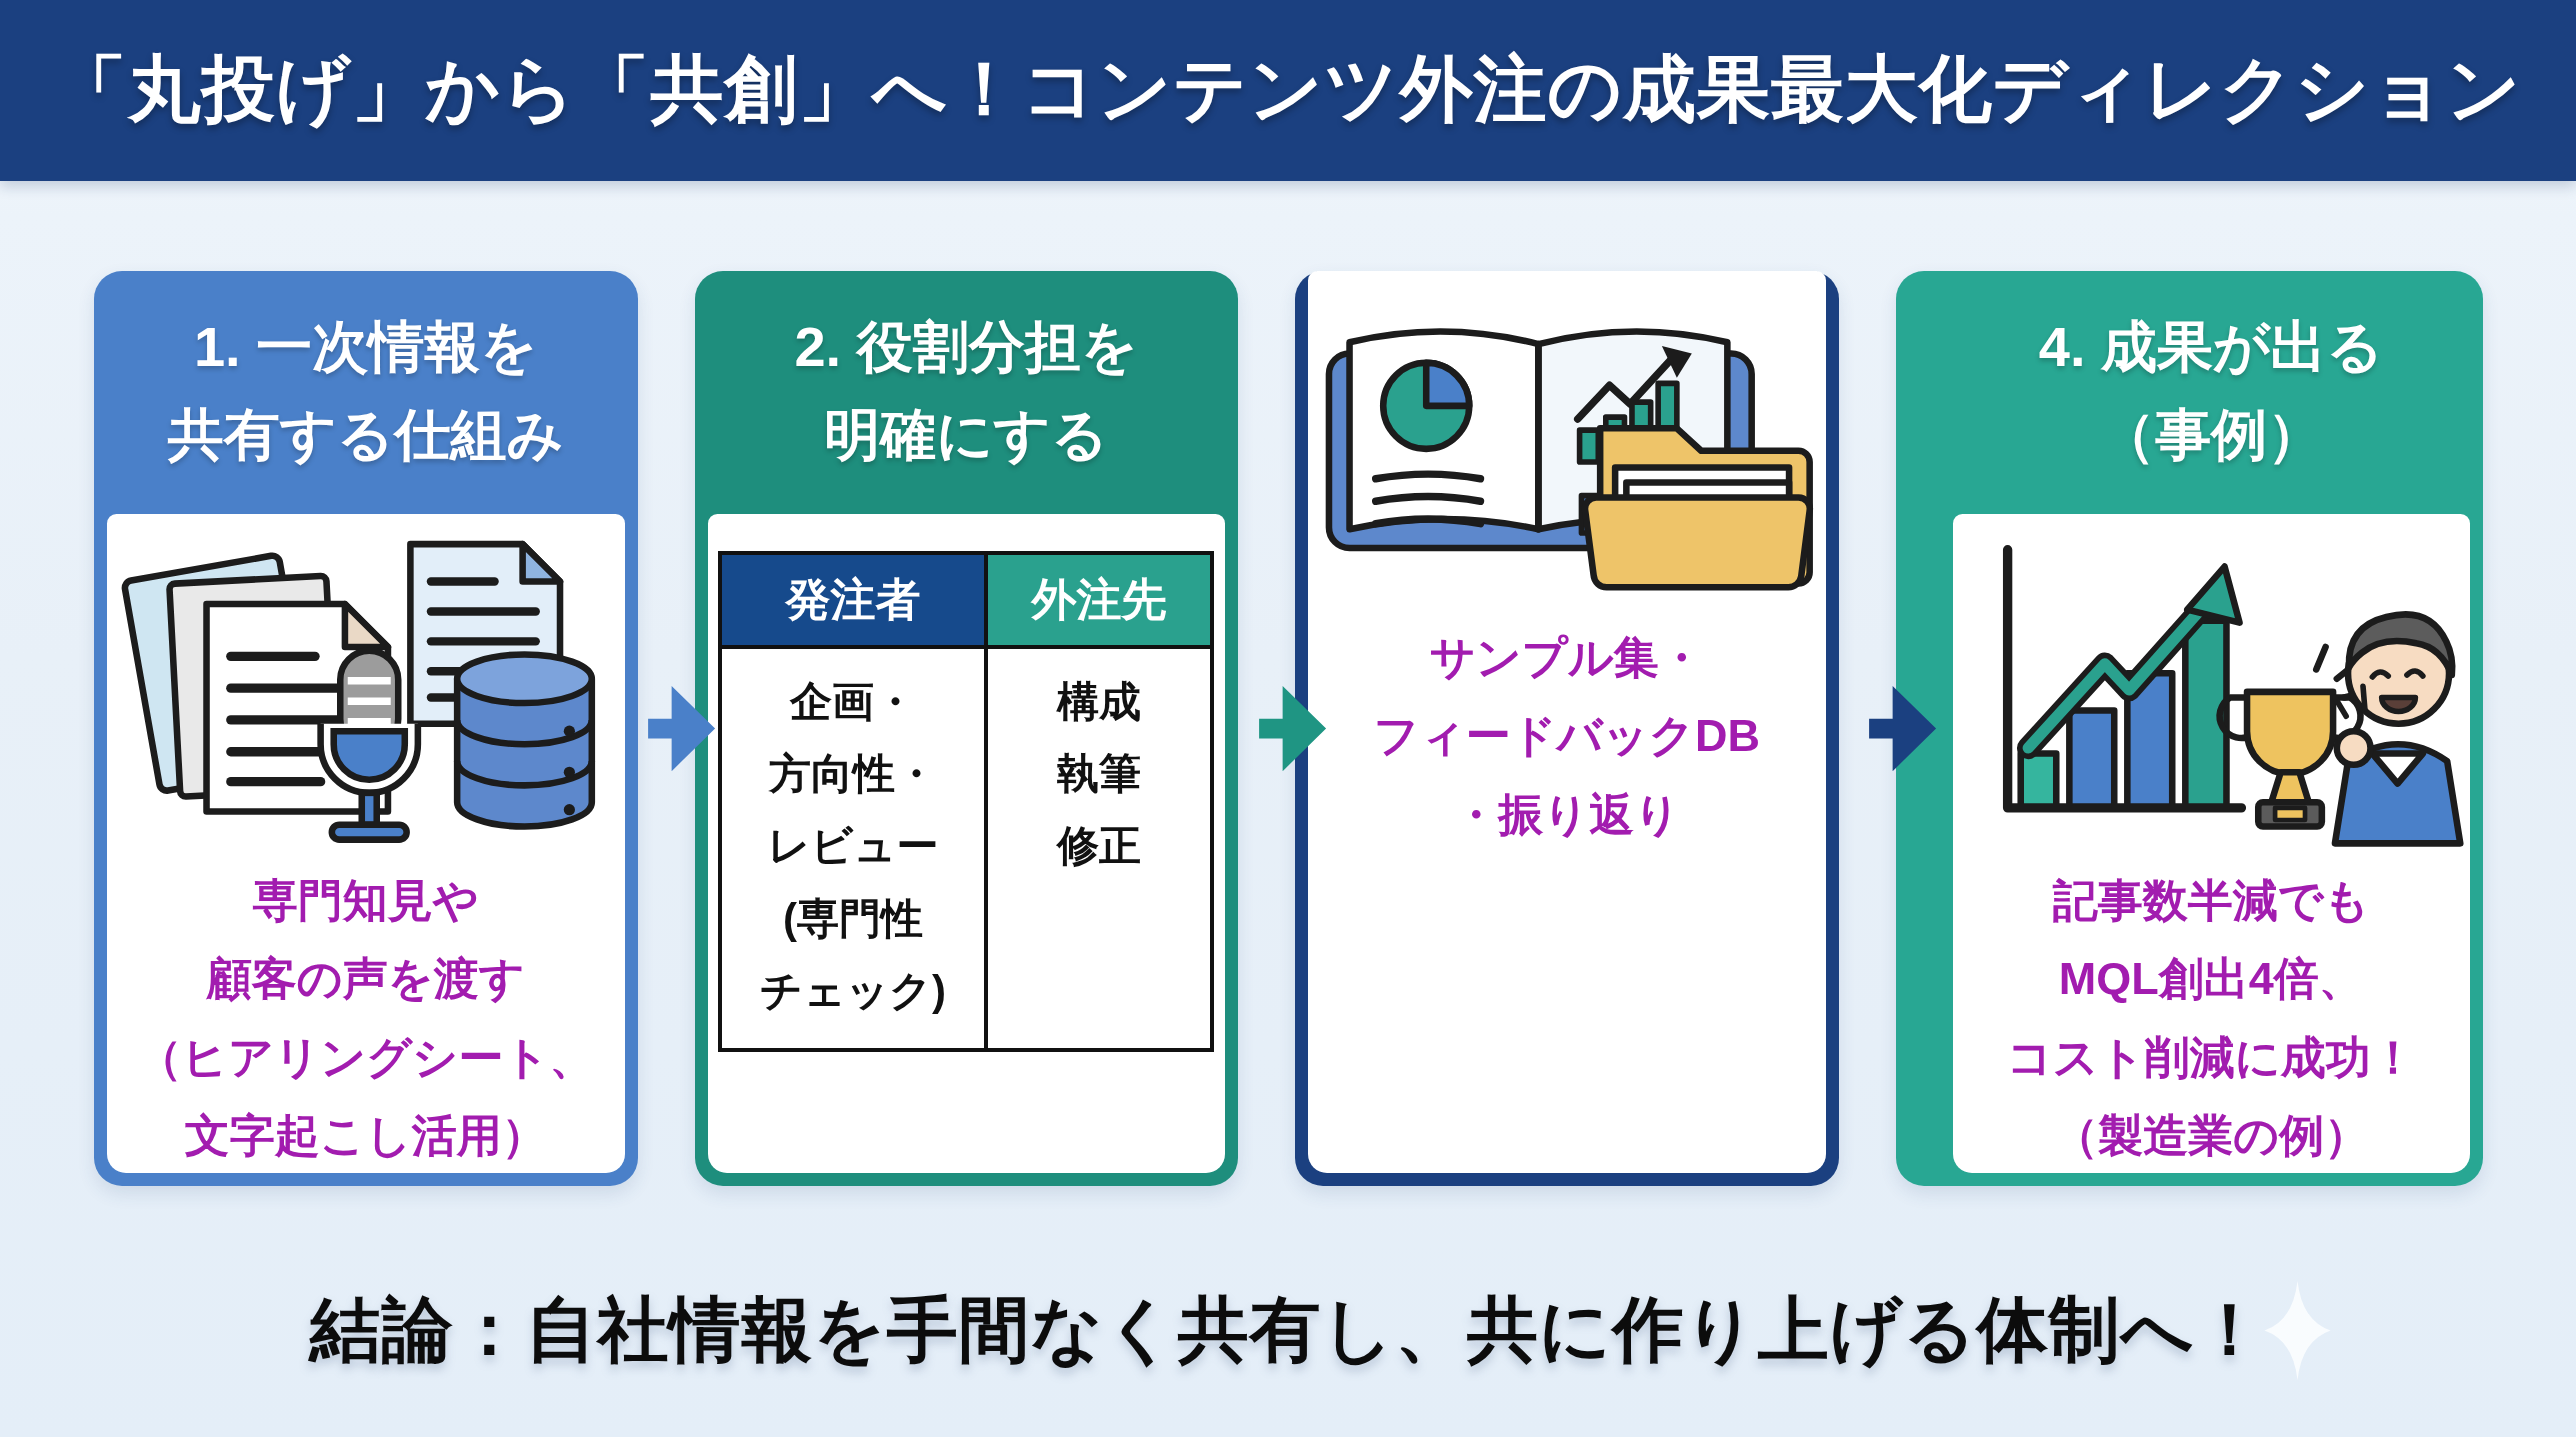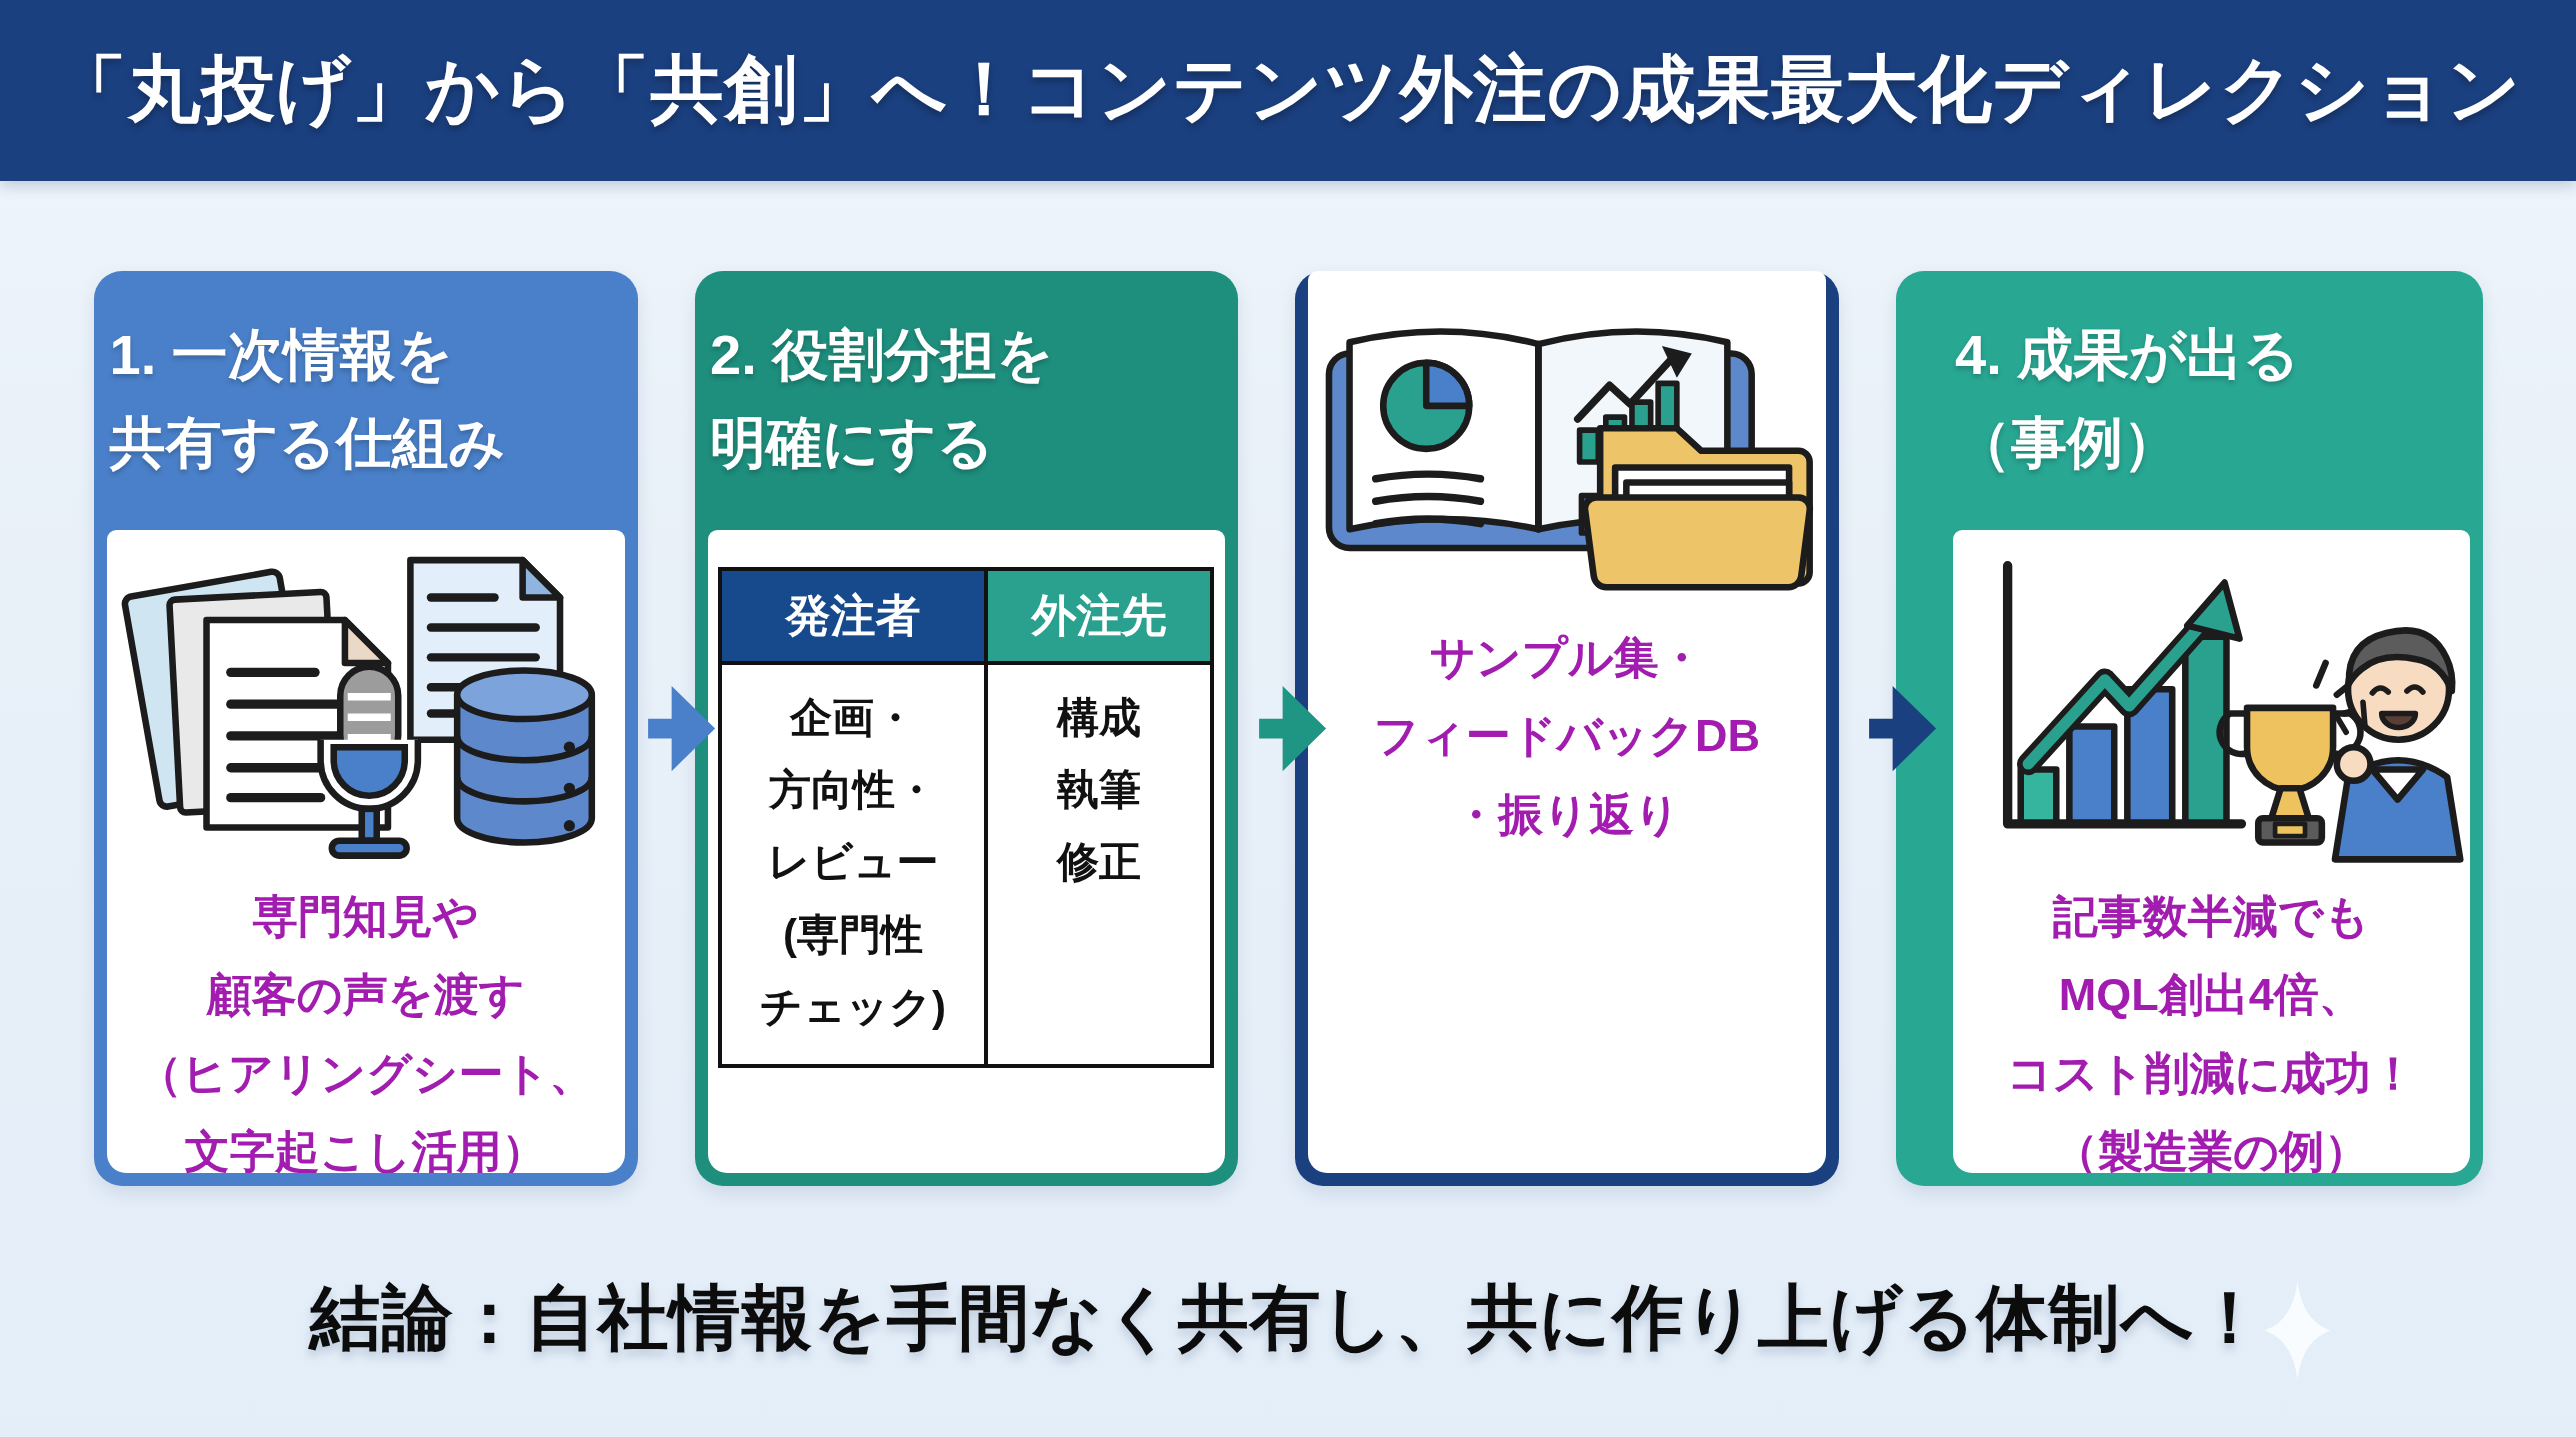--- a/index.html
+++ b/index.html
@@ -35,22 +35,22 @@
   .card{
     width:554px;height:915px;border-radius:28px;
     display:flex;flex-direction:column;
     box-shadow:0 7.5px 17px rgba(40,70,120,.12);
   }
   .card--c1{background:#4a80c9;}
   .card--c2{background:#1e8e7d;}
   .card--c3{background:#1b4080;}
   .card--c4{background:#28a793;padding-left:44px;}
   .card-title{
-    margin:8px;padding:32px 7.5px 34px;
-    font-size:56px;line-height:1.58;color:#ffffff;
+    margin:0;padding:32px 7.5px 34px;
+    font-size:56px;line-height:1.58;text-align:center;color:#ffffff;
     white-space:pre-line;text-shadow:0 2.8px 5.6px rgba(0,0,0,.22);
   }
   .panel{
     flex:1;margin:0 13px 13px;background:#ffffff;
     border-radius:9.4px 9.4px 19px 19px;
     display:flex;flex-direction:column;align-items:center;
     overflow:hidden;
   }
   .illustration{display:block;margin-top:17px;flex:0 0 auto;}
   .body-text{
@@ -81,21 +81,21 @@
   .arrow-3{left:1869px;}
   .arrow-1 polygon{fill:#4a80c9;}
   .arrow-2 polygon{fill:#1f9583;}
   .arrow-3 polygon{fill:#1b4080;}
   
   .conclusion{
     position:absolute;left:0;top:1271px;width:2576px;
     text-align:center;
   }
   .conclusion p{
-    margin:0;font-size:71px;letter-spacing:0.9px;color:#0c0c0c;
+    margin:12px;font-size:71px;letter-spacing:0.9px;color:#0c0c0c;
     text-shadow:0 5.6px 9.4px rgba(110,130,160,.35);
     white-space:nowrap;
   }
   .sparkle{position:absolute;left:2263px;top:1281px;width:69px;height:99px;opacity:.95;}
 </style>
 </head>
 <body>
 
 <div class="page">
 

